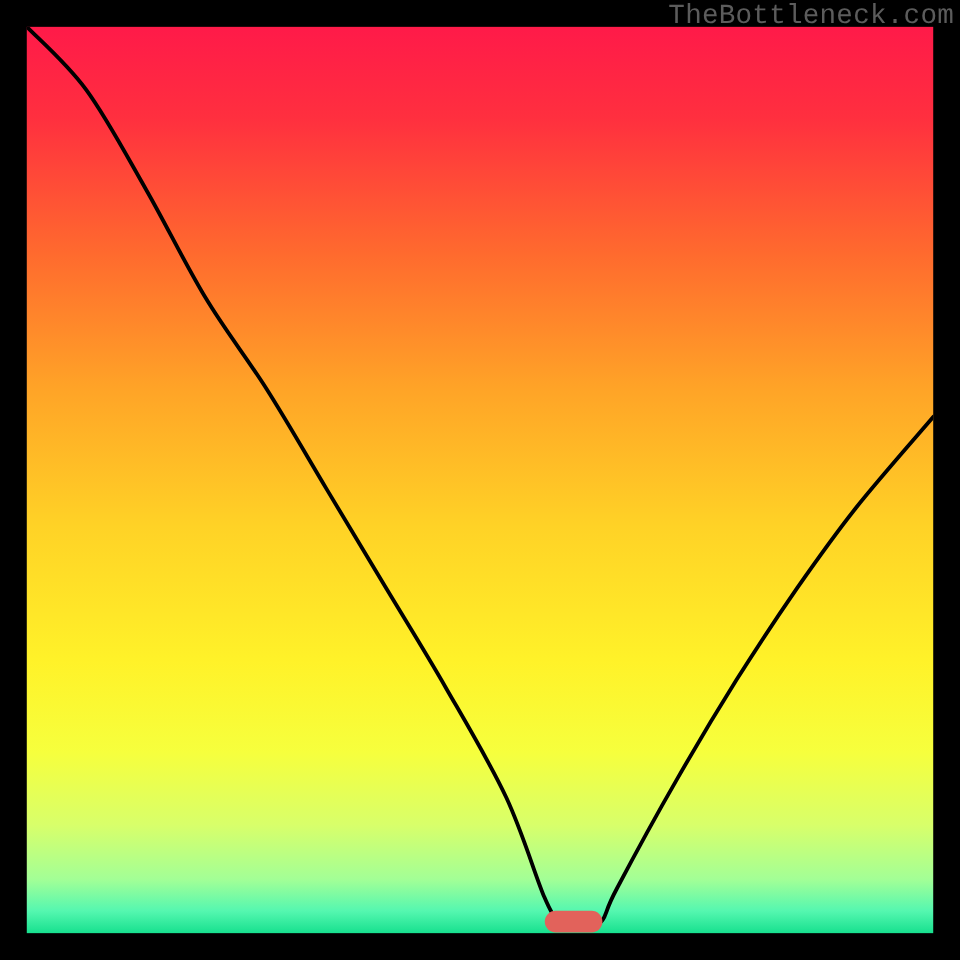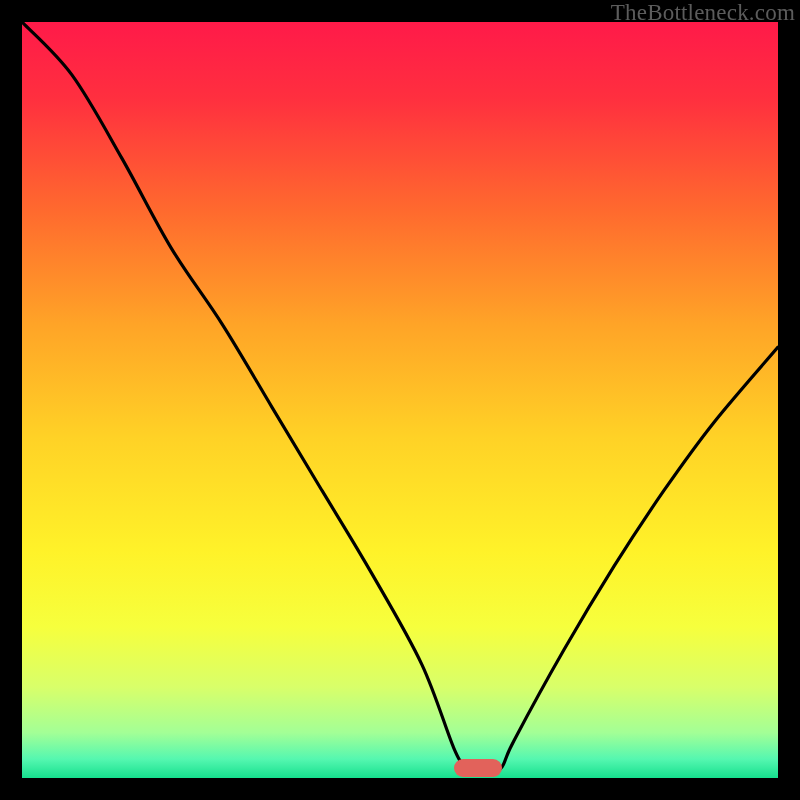--- a/index.html
+++ b/index.html
@@ -43,21 +43,21 @@
   .marker {
     position: absolute;
     background: #e2625b;
     border-radius: 9px;
   }
   .watermark {
     position: absolute;
     top: 0px;
     right: 5px;
     color: #5c5c5c;
-    font-family: Liberation Serif, serif;
+    font-family: Liberation Mono, monospace;
     font-size: 23px;
     font-weight: 400;
     letter-spacing: 0.2px;
   }
 </style>
 </head>
 <body>
 
 <div class="frame">
   <div class="plot-area">

